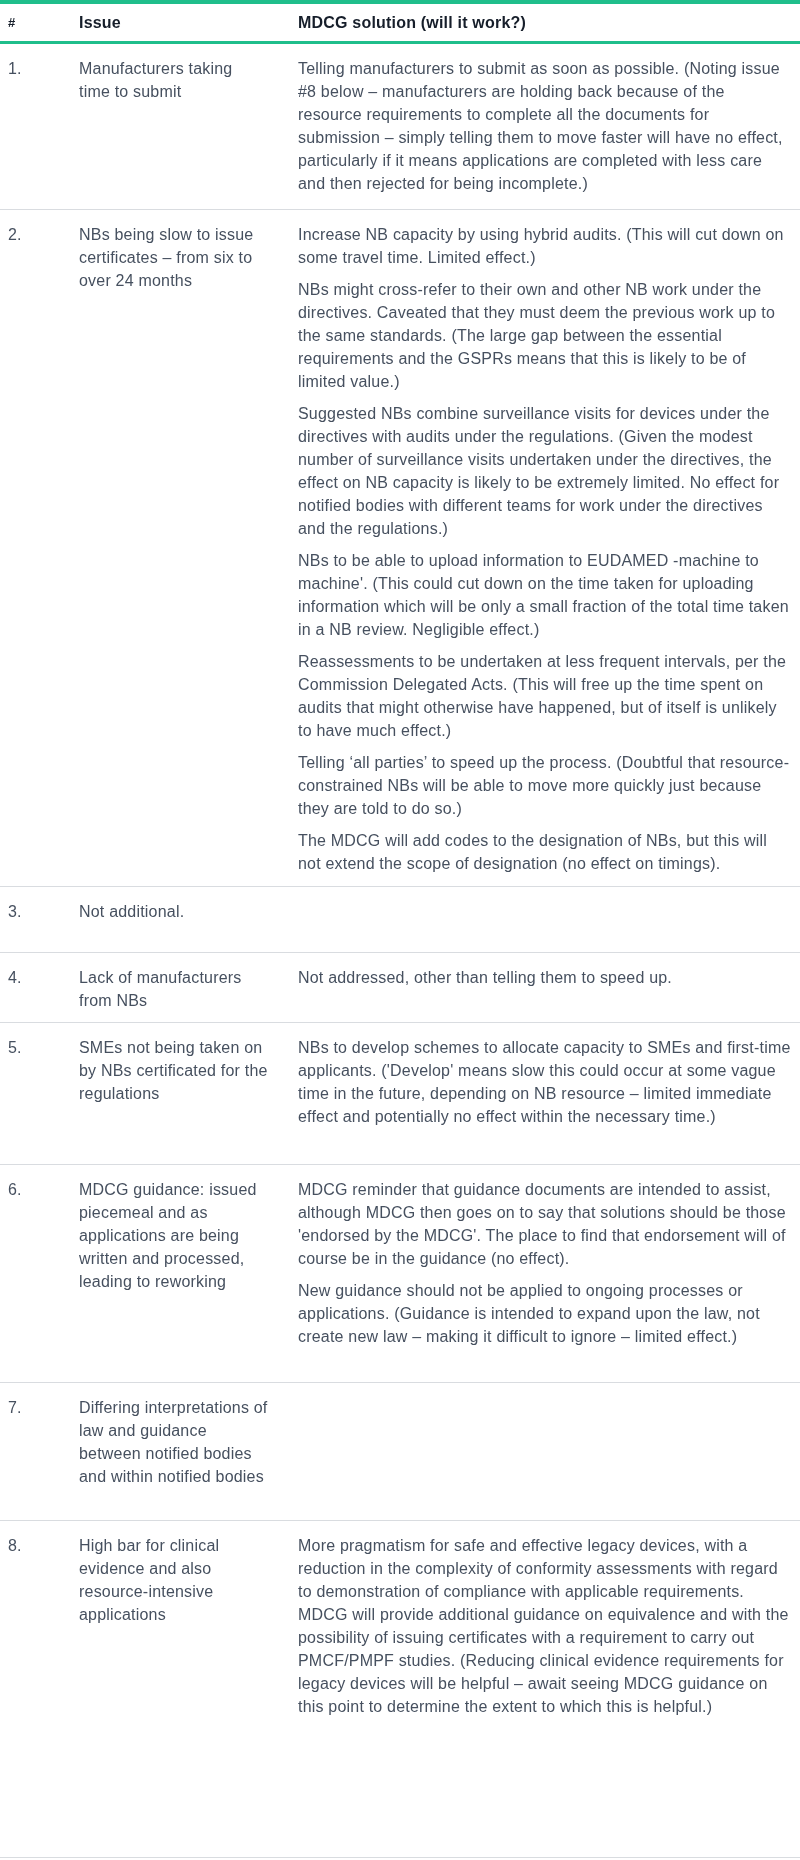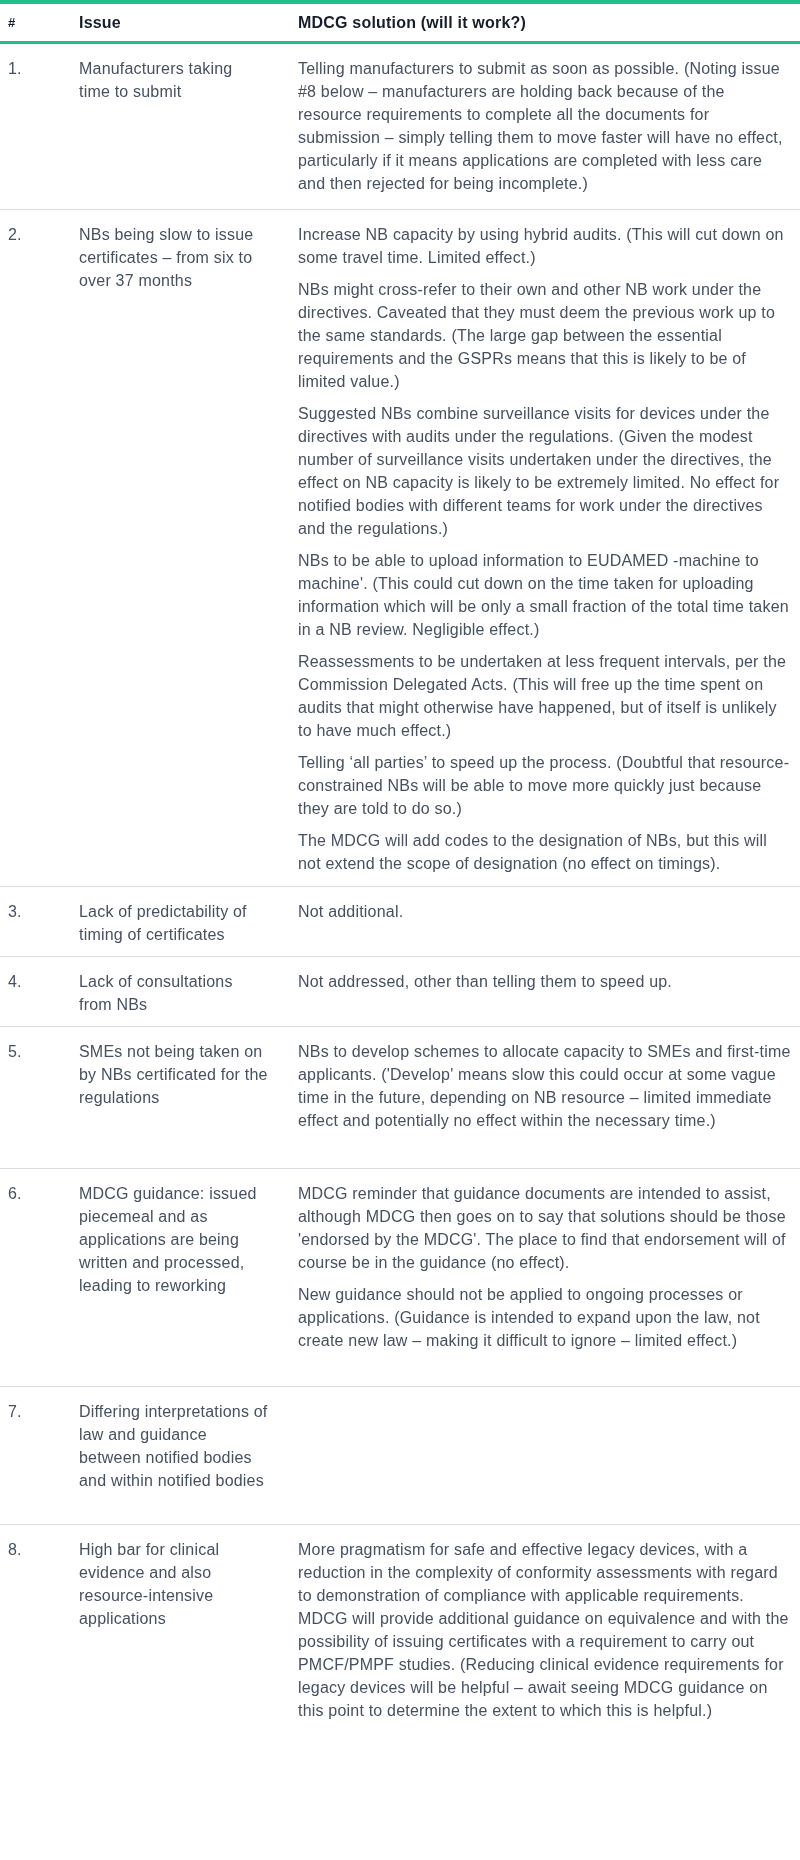--- a/index.html
+++ b/index.html
@@ -74,41 +74,40 @@
   <main id="rows">
       <section class="row body-row" style="min-height: 166px;">
         <div class="col-num">1.</div>
         <div class="col-issue">Manufacturers taking time to submit</div>
         <div class="col-solution">
           <p>Telling manufacturers to submit as soon as possible. (Noting issue #8 below – manufacturers are holding back because of the resource requirements to complete all the documents for submission – simply telling them to move faster will have no effect, particularly if it means applications are completed with less care and then rejected for being incomplete.)</p>
         </div>
       </section>
       <section class="row body-row" style="min-height: 677px;">
         <div class="col-num">2.</div>
-        <div class="col-issue">NBs being slow to issue certificates – from six to over 37 months</div>
+        <div class="col-issue">NBs being slow to issue certificates – from six to over 24 months</div>
         <div class="col-solution">
           <p>Increase NB capacity by using hybrid audits. (This will cut down on some travel time. Limited effect.)</p>
           <p>NBs might cross-refer to their own and other NB work under the directives. Caveated that they must deem the previous work up to the same standards. (The large gap between the essential requirements and the GSPRs means that this is likely to be of limited value.)</p>
           <p>Suggested NBs combine surveillance visits for devices under the directives with audits under the regulations. (Given the modest number of surveillance visits undertaken under the directives, the effect on NB capacity is likely to be extremely limited. No effect for notified bodies with different teams for work under the directives and the regulations.)</p>
           <p>NBs to be able to upload information to EUDAMED -machine to machine'. (This could cut down on the time taken for uploading information which will be only a small fraction of the total time taken in a NB review. Negligible effect.)</p>
           <p>Reassessments to be undertaken at less frequent intervals, per the Commission Delegated Acts. (This will free up the time spent on audits that might otherwise have happened, but of itself is unlikely to have much effect.)</p>
           <p>Telling ‘all parties’ to speed up the process. (Doubtful that resource-constrained NBs will be able to move more quickly just because they are told to do so.)</p>
           <p>The MDCG will add codes to the designation of NBs, but this will not extend the scope of designation (no effect on timings).</p>
         </div>
       </section>
       <section class="row body-row" style="min-height: 66px;">
         <div class="col-num">3.</div>
-        <div class="col-issue">Lack of predictability of timing of certificates</div>
         <div class="col-solution">
           <p>Not additional.</p>
         </div>
       </section>
       <section class="row body-row" style="min-height: 67px;">
         <div class="col-num">4.</div>
-        <div class="col-issue">Lack of consultations from NBs</div>
+        <div class="col-issue">Lack of manufacturers from NBs</div>
         <div class="col-solution">
           <p>Not addressed, other than telling them to speed up.</p>
         </div>
       </section>
       <section class="row body-row" style="min-height: 142px;">
         <div class="col-num">5.</div>
         <div class="col-issue">SMEs not being taken on by NBs certificated for the regulations</div>
         <div class="col-solution">
           <p>NBs to develop schemes to allocate capacity to SMEs and first-time applicants. ('Develop' means slow this could occur at some vague time in the future, depending on NB resource – limited immediate effect and potentially no effect within the necessary time.)</p>
         </div>

